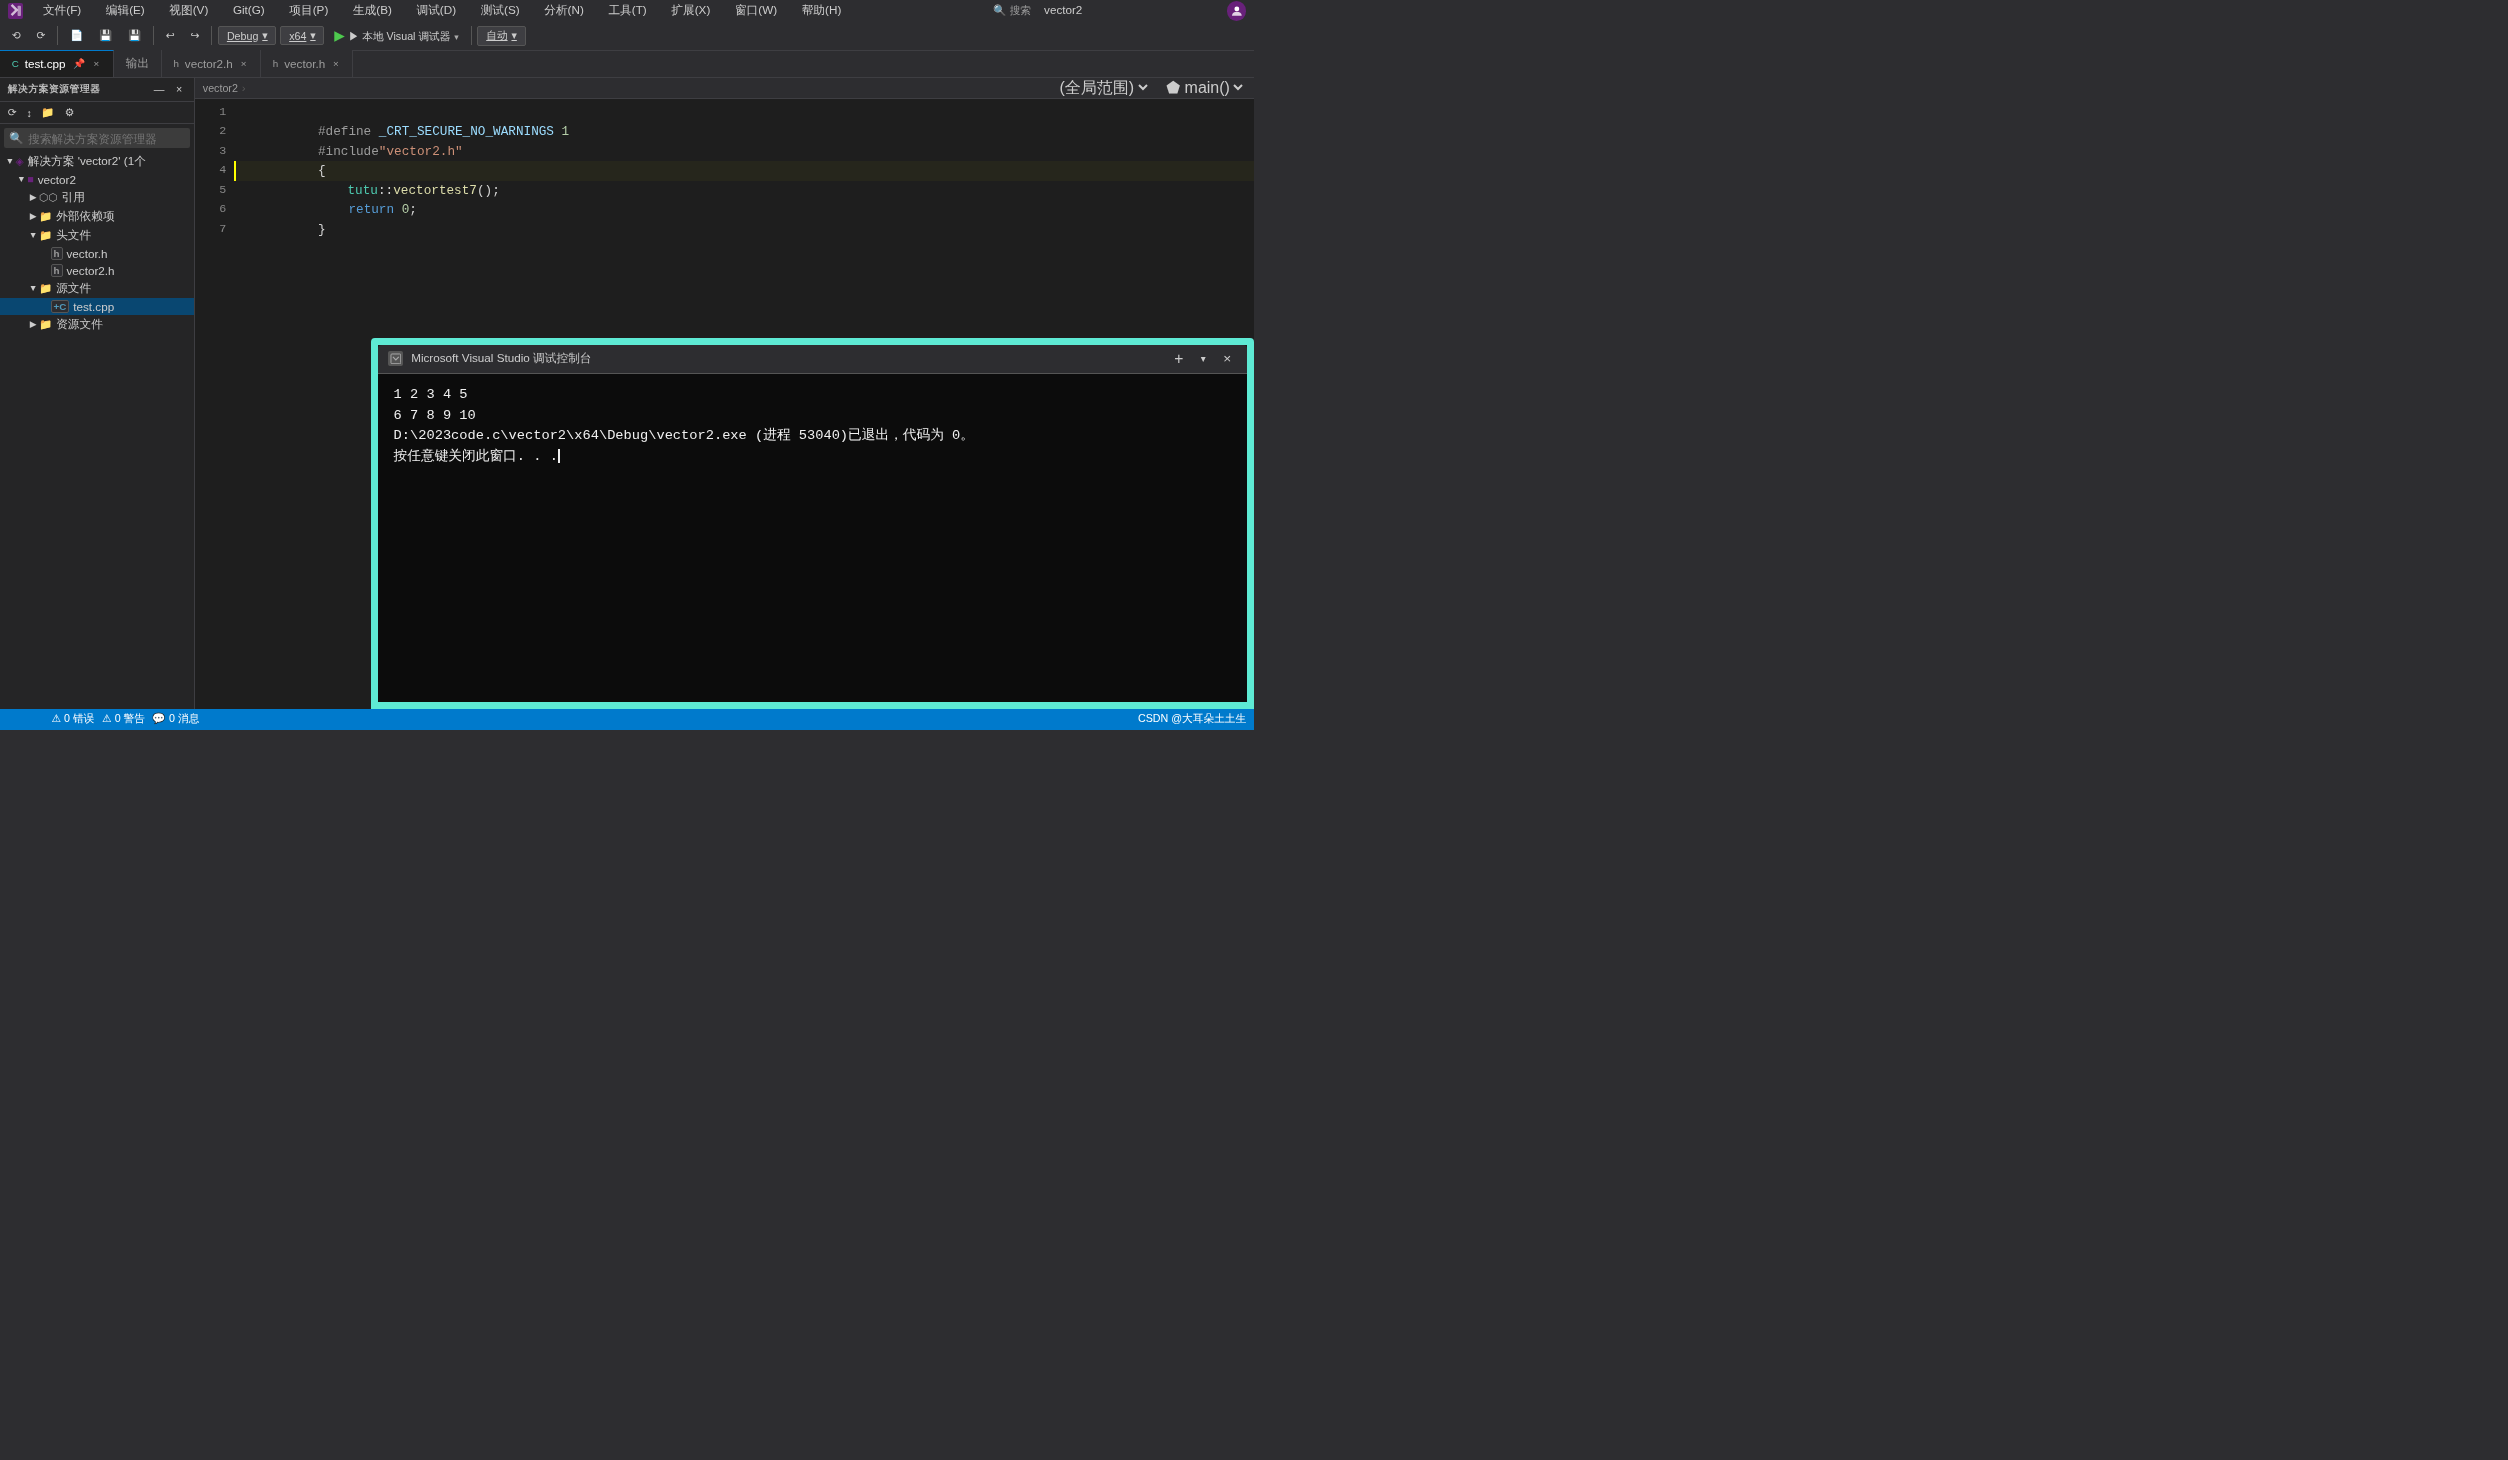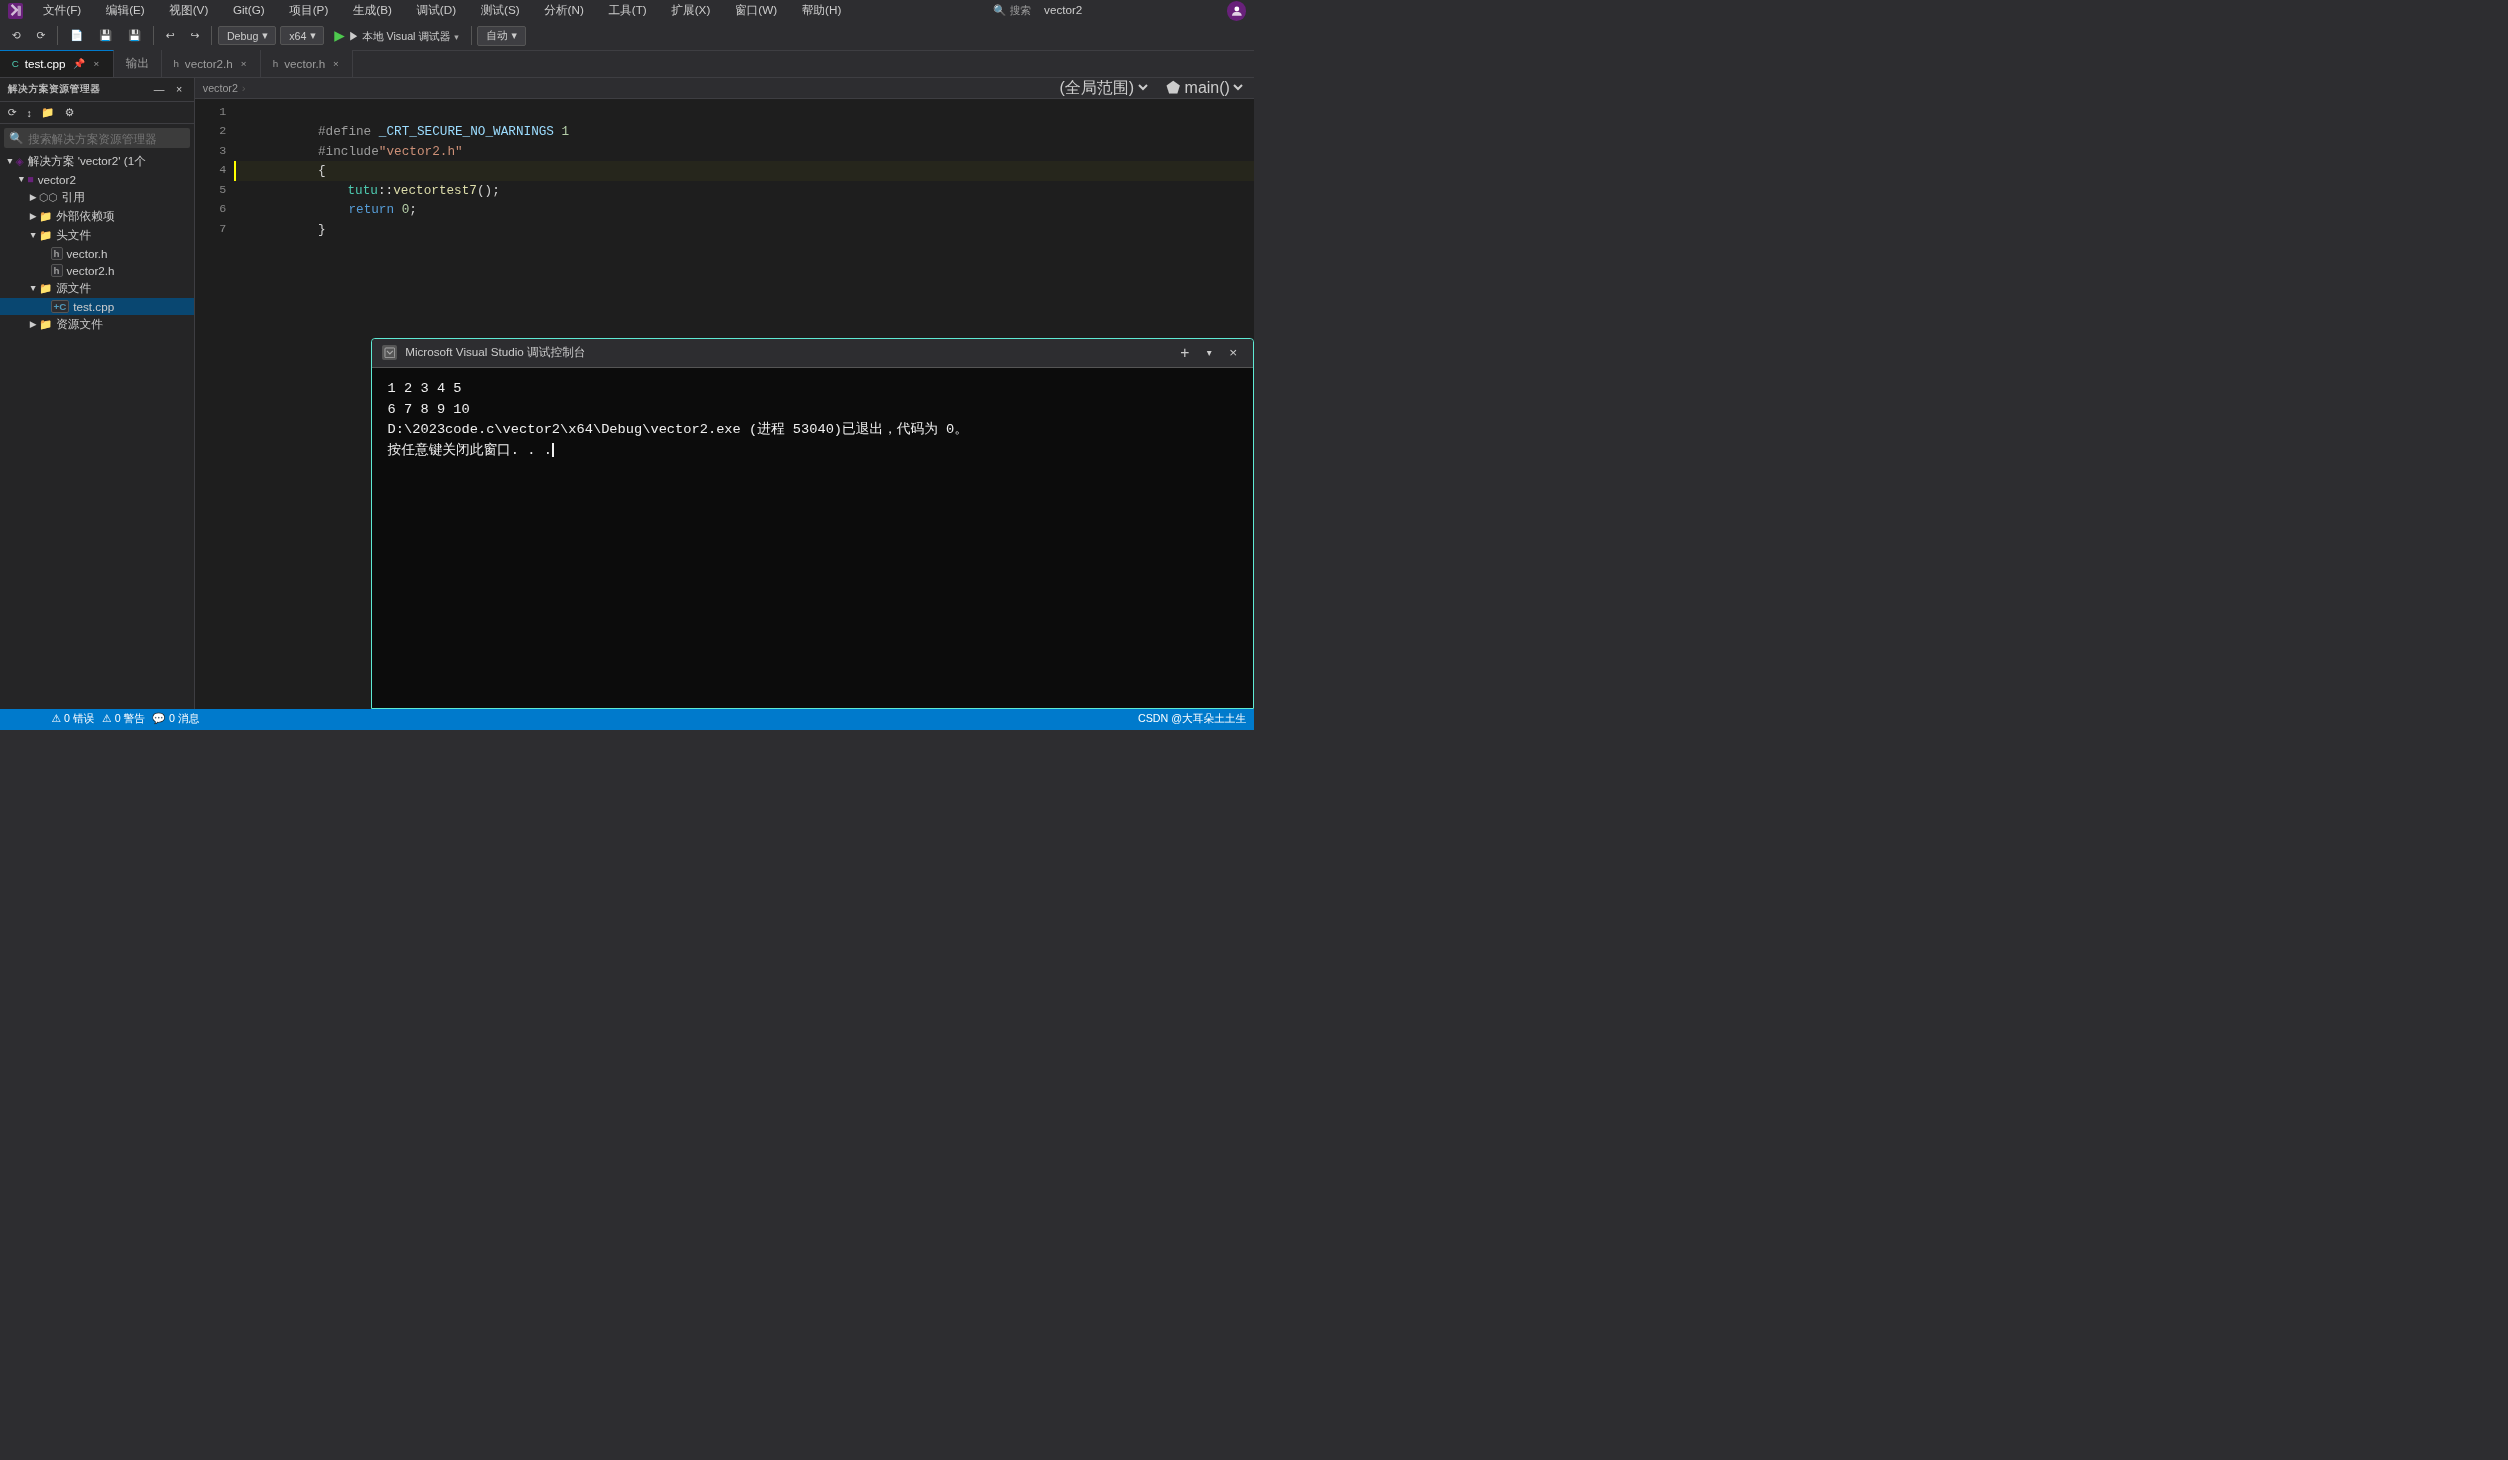--- a/index.html
+++ b/index.html
@@ -78,20 +78,21 @@
     .dropdown-btn {
       display: flex; align-items: center;
       background: #3e3e42;
       border: 1px solid #555;
       color: #cccccc;
       padding: 2px 7.8px;
       cursor: pointer;
       font-size: 10.7px;
       border-radius: 2px;
       gap: 3.9px;
+      text-decoration: underline;
     }
     .run-btn {
       background: transparent;
       border: none;
       color: #4ec94e;
       cursor: pointer;
       font-size: 13.7px;
       padding: 2px 5.9px;
     }
 
@@ -267,21 +268,21 @@
     .plain { color: #d4d4d4; }
 
     
     .console-overlay {
       position: absolute;
       bottom: 0;
       left: 176px;
       right: 0;
       height: 371px;
       background: #1a1a1a;
-      border: 1px solid #5eead4;
+      border: 7px solid #5eead4;
       border-radius: 3.9px 3.9px 0 0;
       display: flex;
       flex-direction: column;
       z-index: 10;
     }
     .console-title-bar {
       display: flex;
       align-items: center;
       background: #2d2d30;
       height: 29px;

